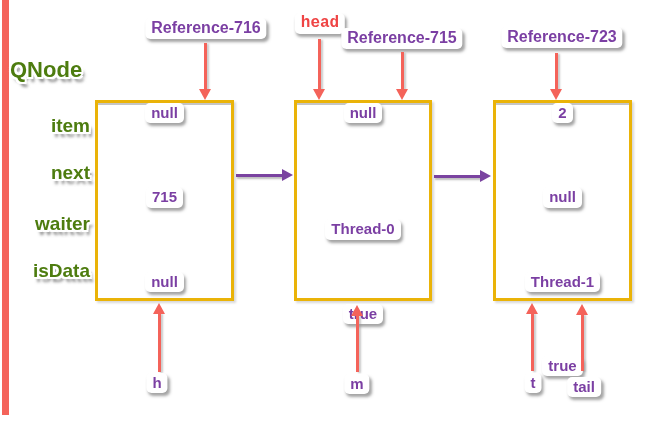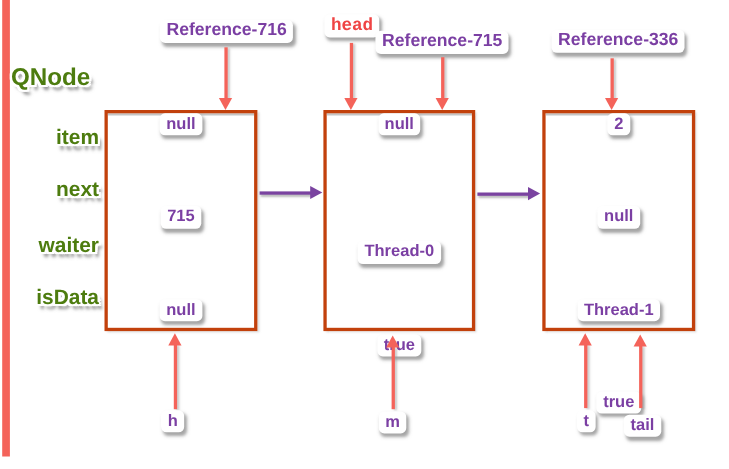--- a/index.html
+++ b/index.html
@@ -35,21 +35,21 @@
       -2px -2px 0 #fff, 2px -2px 0 #fff, -2px 2px 0 #fff, 2px 2px 0 #fff,
       0 -2px 0 #fff, 0 2px 0 #fff, -2px 0 0 #fff, 2px 0 0 #fff,
       3px 5px 3px rgba(100,100,100,.75);
     white-space:nowrap;
   }
   .classtext{font-size:22px;}
   .label-col{width:90px;text-align:right;}
 
   
   .node{
-    background:#fff;border:3px solid #c2410c;
+    background:#fff;border:3px solid #eab308;
     width:133px;height:195px;
     box-shadow:inset 0 2px 0 rgba(150,150,150,.55), 2px 2px 2px rgba(160,160,160,.4);
     display:flex;flex-direction:column;gap:32px;
   }
   .node .row{
     flex:1;display:flex;align-items:center;justify-content:center;
   }
   .node .sep{
     height:2px;background:#30b8a2;margin:0 2px;
     box-shadow:0 2px 0 #b6b6b6;
@@ -83,21 +83,21 @@
 
 <div class="abs fieldtext classtext" style="left:10px;top:57px;">QNode</div>
 <div class="abs fieldtext label-col" style="left:0;top:115px;">item</div>
 <div class="abs fieldtext label-col" style="left:0;top:162px;">next</div>
 <div class="abs fieldtext label-col" style="left:0;top:213px;">waiter</div>
 <div class="abs fieldtext label-col" style="left:0;top:260px;">isData</div>
 
 <div class="abs sticker centered" style="left:206px;top:18px;">Reference-716</div>
 <div class="abs sticker centered orange" style="left:320px;top:13px;">head</div>
 <div class="abs sticker centered" style="left:402px;top:28px;">Reference-715</div>
-<div class="abs sticker centered" style="left:562px;top:27px;">Reference-336</div>
+<div class="abs sticker centered" style="left:562px;top:27px;">Reference-723</div>
 
 <div class="abs varrow" style="left:204px;top:43px;height:47px;">
     <span class="head-down"></span>
   </div>
 <div class="abs varrow" style="left:318px;top:39px;height:51px;">
     <span class="head-down"></span>
   </div>
 <div class="abs varrow" style="left:401px;top:52px;height:38px;">
     <span class="head-down"></span>
   </div>

